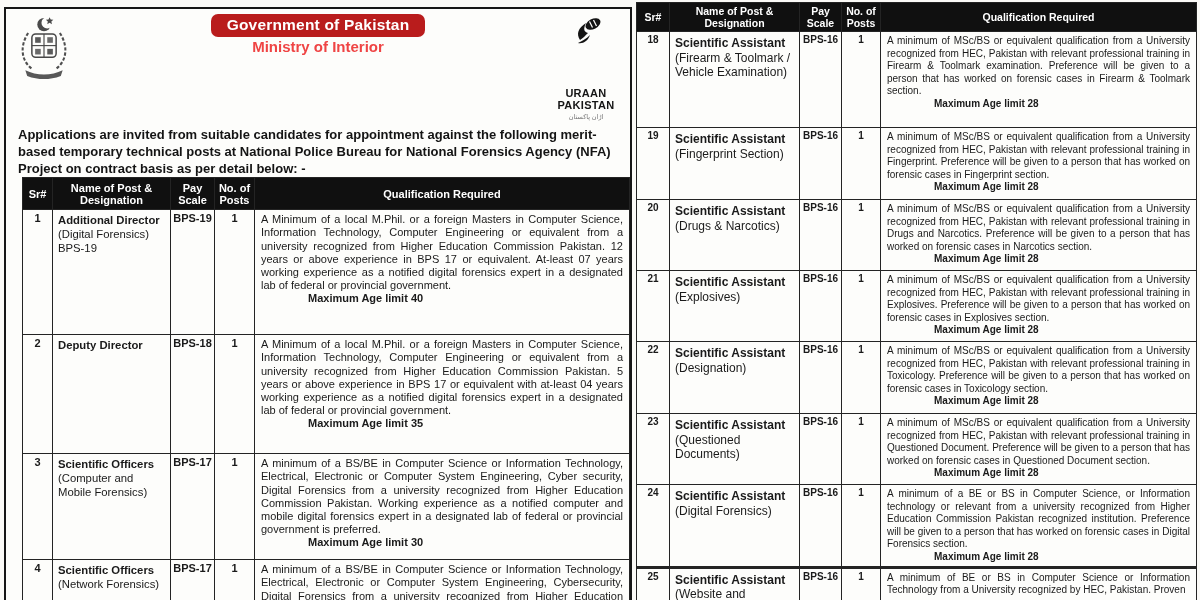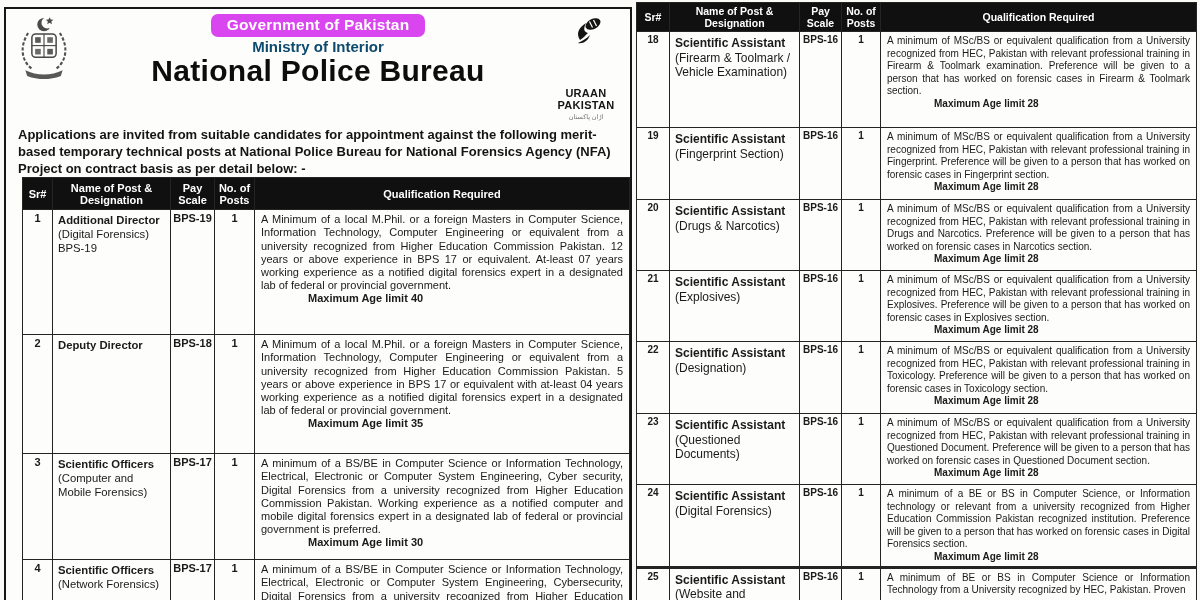--- a/index.html
+++ b/index.html
@@ -12,24 +12,24 @@
   
   .ad-block{
     position:absolute;left:4px;top:7px;width:628px;height:593px;
     background:#fdfdfb;border:2.5px solid #161616;border-bottom:none;
     box-sizing:border-box;overflow:hidden;
   }
   .ad-header{display:flex;align-items:flex-start;padding:3px 6px 0 10px;}
   .emblem-wrap{width:72px;flex:0 0 72px;padding-top:2px;}
   .head-center{flex:1;text-align:center;padding-top:2px;}
   .gov-badge{
-    display:inline-block;background:#d946ef;color:#fff;border-radius:7px;
+    display:inline-block;background:#b91c1c;color:#fff;border-radius:7px;
     padding:2px 16px 3px;font-size:15.5px;font-weight:bold;letter-spacing:.2px;
   }
-  .ministry{font-size:15px;font-weight:600;color:#0c4a6e;margin-top:1px;}
+  .ministry{font-size:15px;font-weight:600;color:#ef4444;margin-top:1px;}
   .bureau{font-size:30px;font-weight:800;color:#0d0d0d;letter-spacing:.3px;margin-top:0px;line-height:1.05;}
   .uraan-wrap{width:76px;flex:0 0 76px;text-align:center;padding-top:4px;}
   .uraan-txt{font-size:11px;font-weight:700;line-height:1.08;color:#151515;letter-spacing:.3px;margin-top:36px;}
   .uraan-tag{font-size:6.5px;color:#777;margin-top:1px;}
   .banner{
     background:#101010;color:#fff;text-align:center;
     height:34px;line-height:34px;margin-top:2px;
   }
   .banner span{
     display:inline-block;font-size:30px;font-weight:bold;letter-spacing:2.5px;
@@ -92,21 +92,20 @@
         <rect x="20.5" y="37" width="6" height="6" fill="#6a6a6a"></rect>
         <rect x="33.5" y="37" width="6" height="6" fill="#5a5a5a"></rect>
         <path d="M13 20 C4 34 5 50 18 59" fill="none" stroke="#4f4f4f" stroke-width="2.2" stroke-dasharray="3.5 2"></path>
         <path d="M47 20 C56 34 55 50 42 59" fill="none" stroke="#4f4f4f" stroke-width="2.2" stroke-dasharray="3.5 2"></path>
         <path d="M10 60 C22 66 38 66 50 60 L48 66 C36 70.5 24 70.5 12 66 Z" fill="#585858"></path>
       </svg>
     </div>
     <div class="head-center">
       <div class="gov-badge">Government of Pakistan</div>
       <div class="ministry">Ministry of Interior</div>
-      <div class="bureau">National Police Bureau</div>
     </div>
     <div class="uraan-wrap">
       <svg width="40" height="32" viewBox="0 0 40 32">
         <path d="M14 24 C10 18 12 12 20 7 C17 13 18 16 22 17 C19 20 17 22 14 24 Z" fill="#141414"></path>
         <ellipse cx="27" cy="8" rx="8" ry="5" transform="rotate(-28 27 8)" fill="#141414"></ellipse>
         <line x1="23.5" y1="5.5" x2="26.5" y2="11.5" stroke="#fdfdfb" stroke-width="1.3"></line>
         <line x1="27.5" y1="4" x2="30.5" y2="10" stroke="#fdfdfb" stroke-width="1.3"></line>
         <path d="M12 27 C16 25 20 23 24 19 C22 25 17 28 12 27 Z" fill="#141414"></path>
       </svg>
       <div class="uraan-txt">

